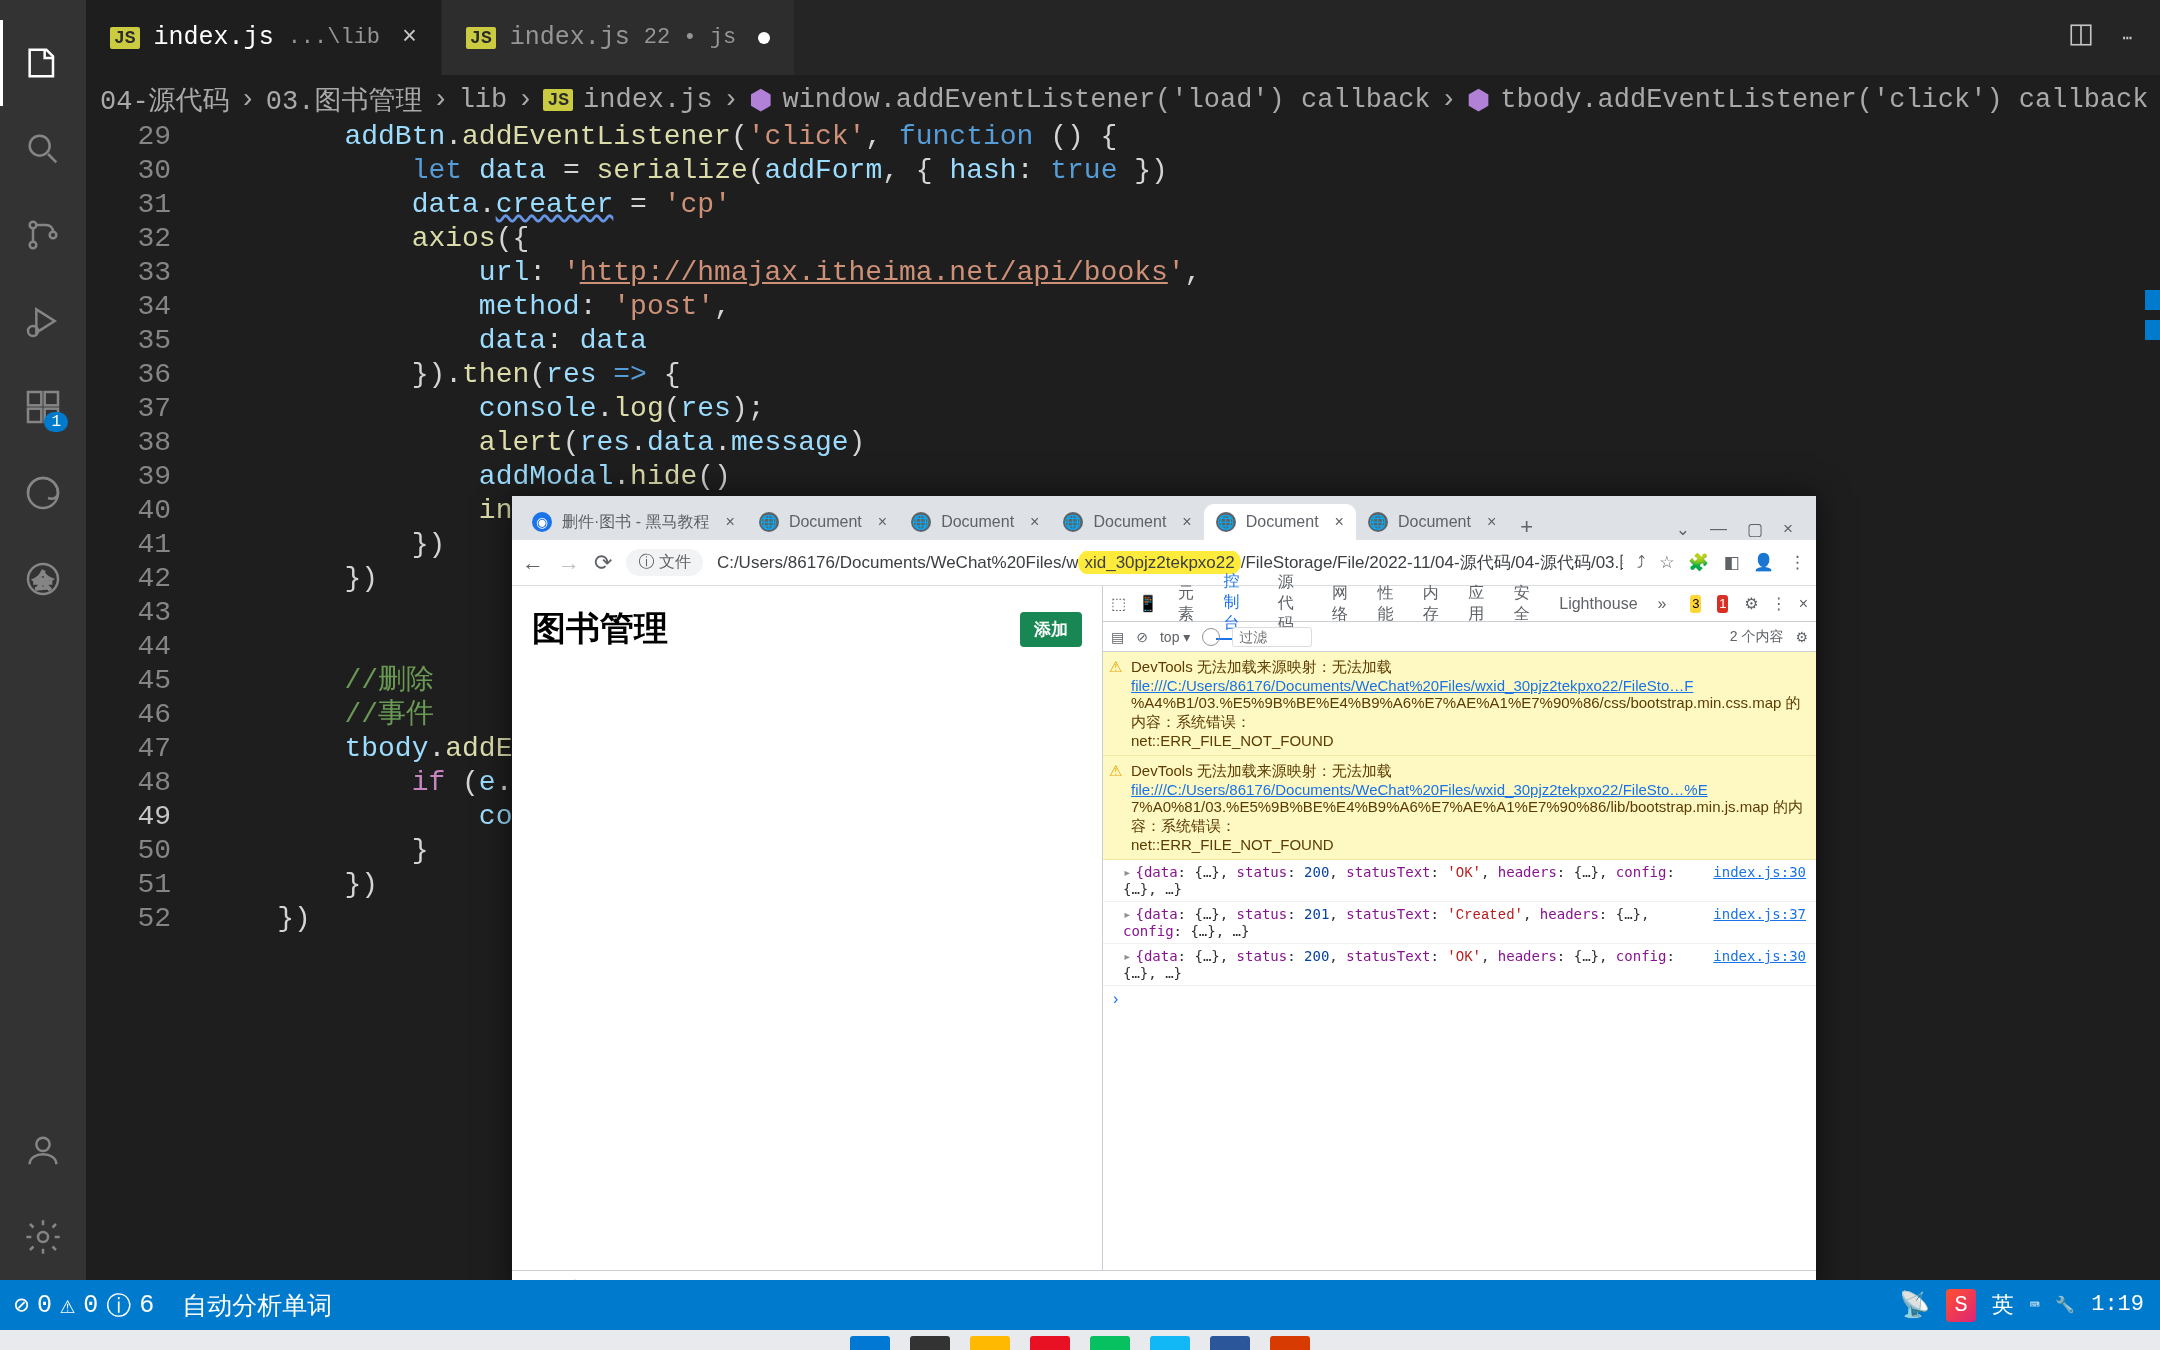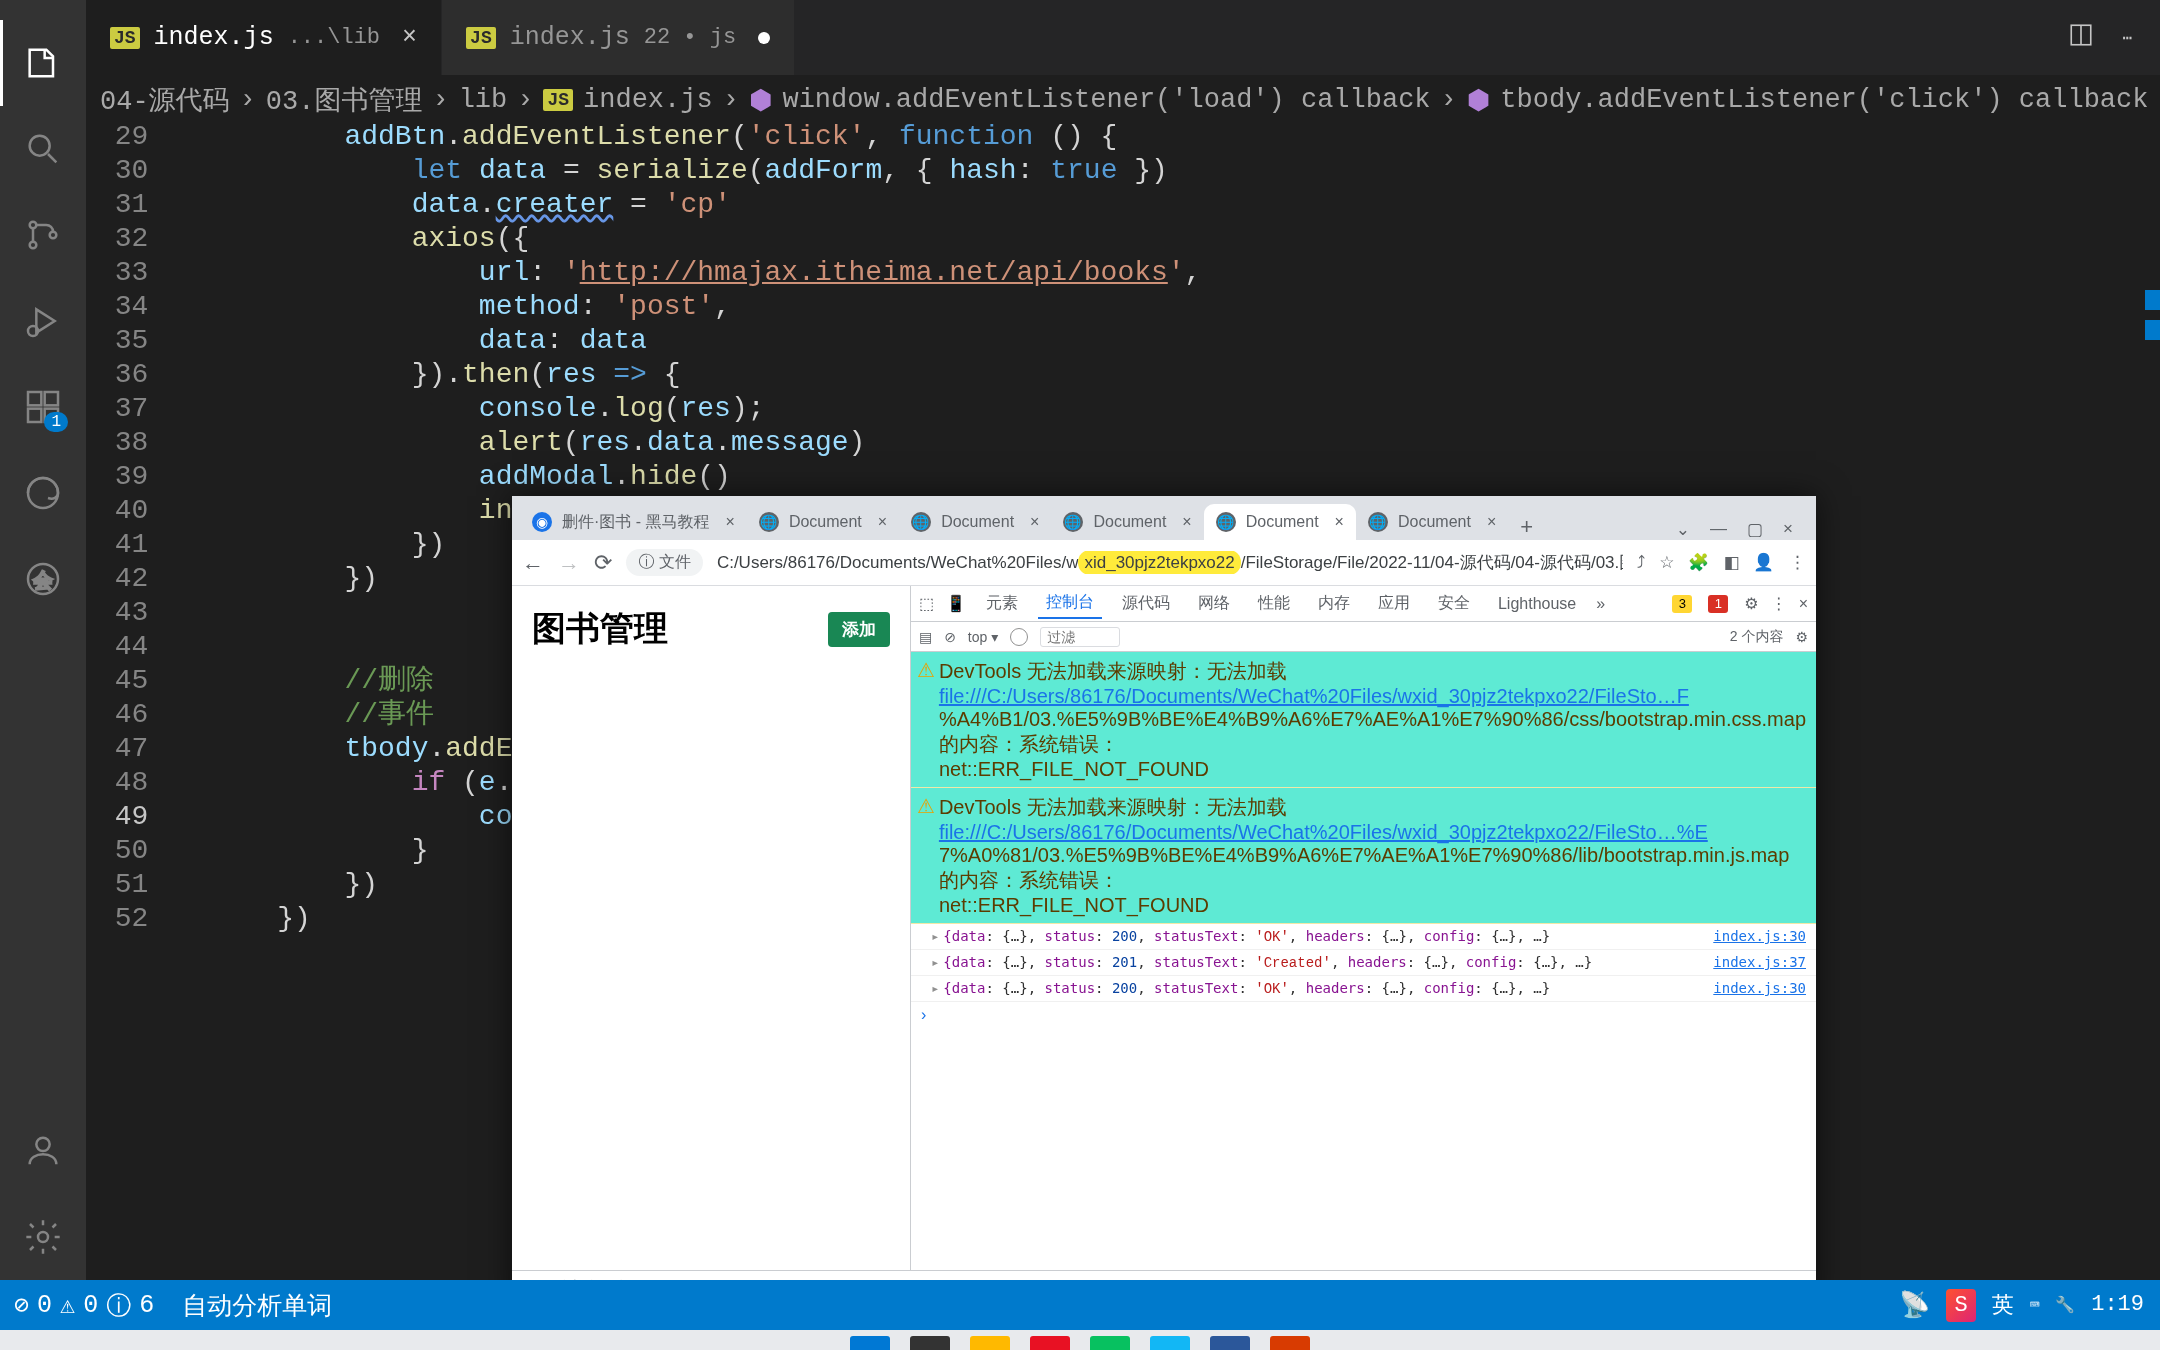--- a/index.html
+++ b/index.html
@@ -144,24 +144,24 @@
   position: absolute;
   left: 100px;
   top: 120px;
   right: 0;
   bottom: 50px;
   font-size: 28px;
   line-height: 34px;
 }
 .gutter {
   position: absolute;
-  left: 4px;
+  left: 16px;
   top: 0;
   width: 75px;
-  text-align: center;
+  text-align: right;
   color: #858585;
 }
 .gutter .ln {
   height: 34px;
   padding-right: 20px;
 }
 .gutter .ln.hl {
   color: #c6c6c6;
 }
 .code {
@@ -400,25 +400,25 @@
   border: 1px solid #919191;
   border-radius: 50%;
   width: 18px;
   height: 18px;
 }
 .dt-console {
   flex: 1;
   overflow: hidden;
 }
 .dt-warn {
-  background: #5eead4;
+  background: #fef9c3;
   border-bottom: 1px solid #f1e8a8;
   padding: 6px 10px 6px 28px;
   position: relative;
-  font-size: 20px;
+  font-size: 15px;
   color: #5c3c00;
 }
 .dt-warn::before {
   content: "⚠";
   position: absolute;
   left: 6px;
   top: 6px;
   color: #e8a100;
 }
 .dt-warn .link {

